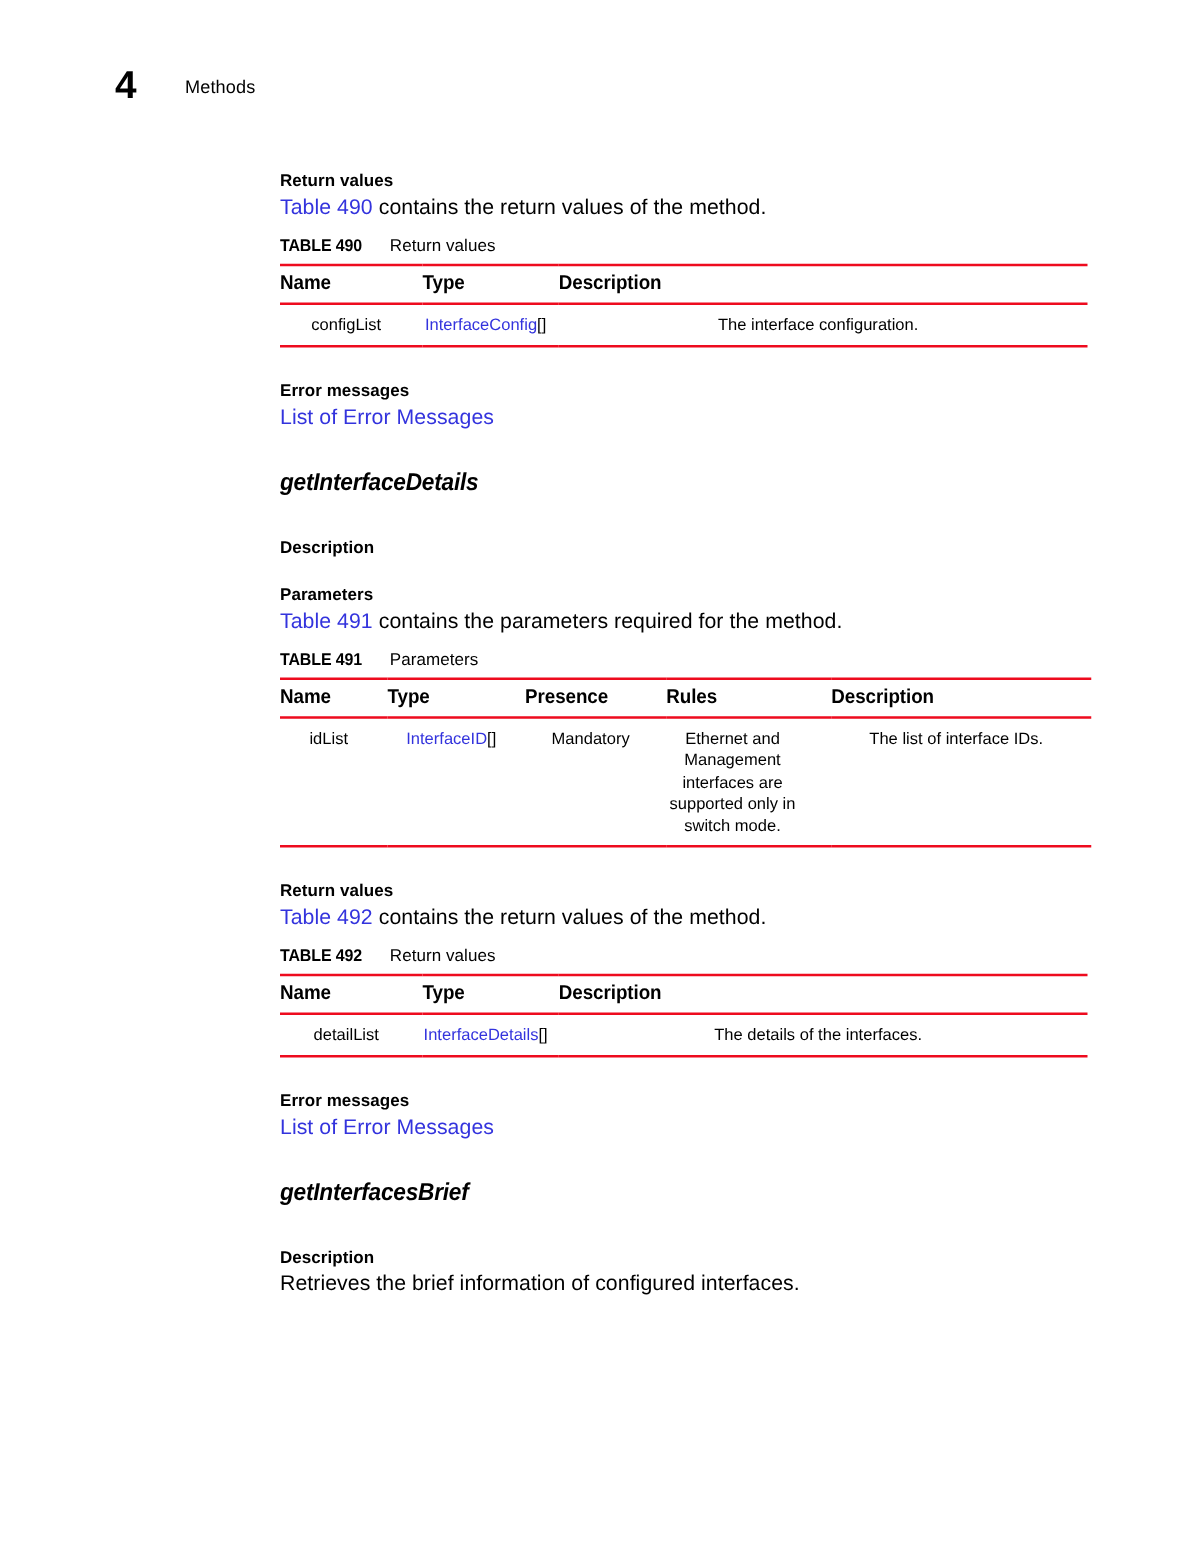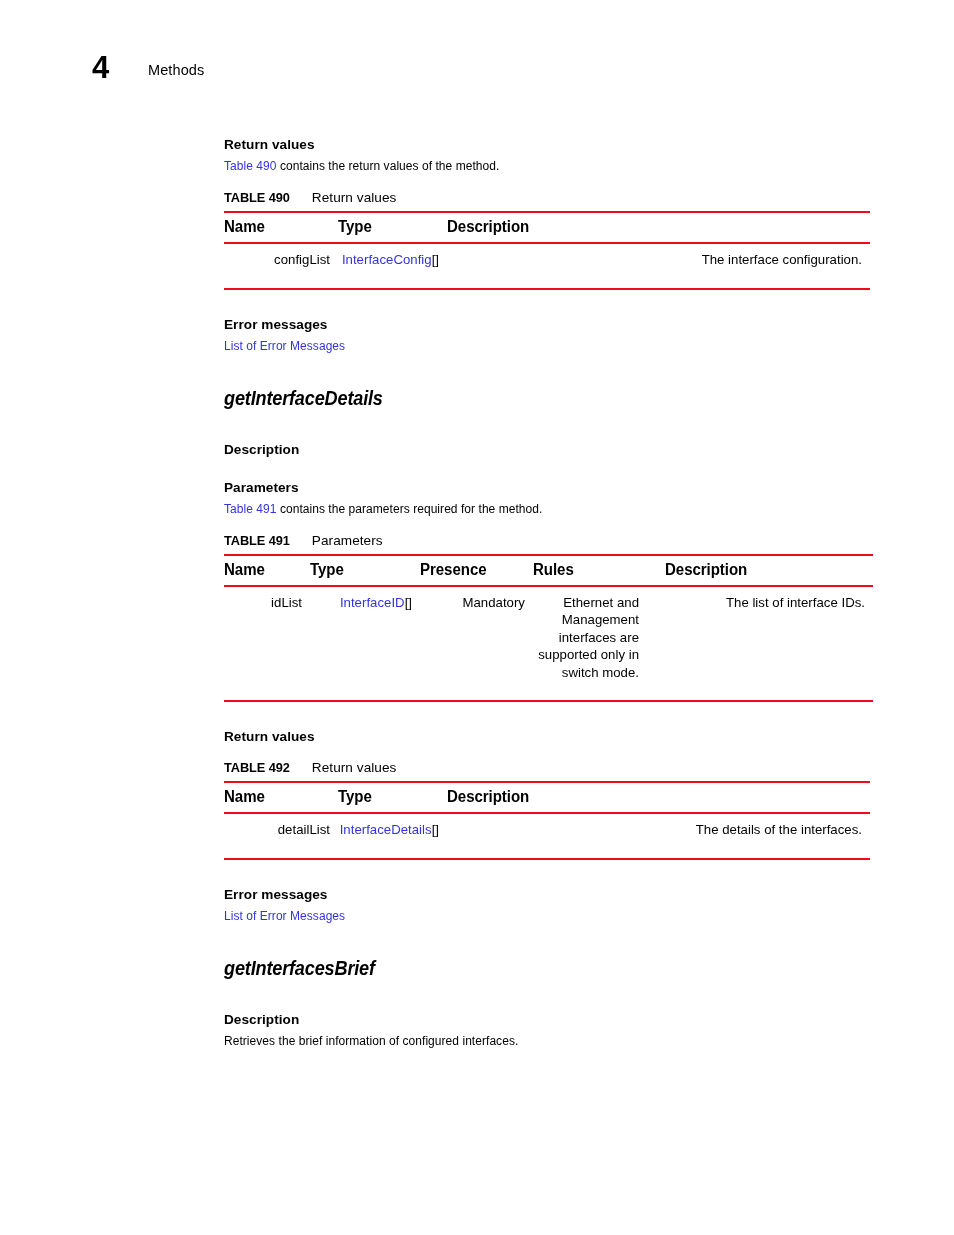--- a/index.html
+++ b/index.html
@@ -51,21 +51,21 @@
   }
 
   .sec-label {
     font-size: 13.6px;
     font-weight: bold;
     line-height: 19px;
     letter-spacing: 0.05px;
     margin: 0;
   }
   .body-line {
-    font-size: 12px;
+    font-size: 17px;
     line-height: 20px;
     margin: 2px 0 0 0;
     letter-spacing: 0.05px;
   }
   a.xref, .xref {
     color: #3333dd;
     text-decoration: none;
   }
   .blk-gap-sm { height: 12px; }
   .blk-gap-md { height: 19px; }
@@ -117,26 +117,26 @@
     vertical-align: top;
     border-top: 2.4px solid #ee0b1e;
     border-bottom: 2.4px solid #ee0b1e;
   }
   table.doc-table thead th span.hdr {
     display: inline-block;
     transform: scaleX(0.94);
     transform-origin: left center;
   }
   table.doc-table tbody td {
-    text-align: right;
+    text-align: center;
     vertical-align: top;
     font-size: 13.2px;
     line-height: 17.5px;
     letter-spacing: 0.02px;
-    padding: 7px 8px 19px 0;
+    padding: 7px 8px 7px 0;
     border-bottom: 2.4px solid #ee0b1e;
     margin-left: 45px;
   }
   .t490 { width: 646px; }
   .t491 { width: 649px; }
   .t492 { width: 644px; }
 
   .t490 col.c1, .t492 col.c1 { width: 114px; }
   .t490 col.c2, .t492 col.c2 { width: 109px; }
   .t490 col.c3, .t492 col.c3 { width: 423px; }
@@ -238,20 +238,21 @@
         <td>Mandatory</td>
         <td class="rules-cell">Ethernet and Management interfaces are supported only in switch mode.</td>
         <td>The list of interface IDs.</td>
       </tr>
     </tbody>
   </table>
 
   <div class="blk-gap-lg"></div>
 
   <div class="sec-label">Return values</div>
+  <div class="body-line"><span class="xref">Table 492</span><span> contains the return values of the method.</span></div>
 
   <div class="blk-gap-sm"></div>
 
   <div class="tbl-caption">
     <span class="cap-num">TABLE 492</span><span class="cap-txt">Return values</span>
   </div>
 
   <table class="doc-table t492">
     <colgroup>
         <col class="c1">

